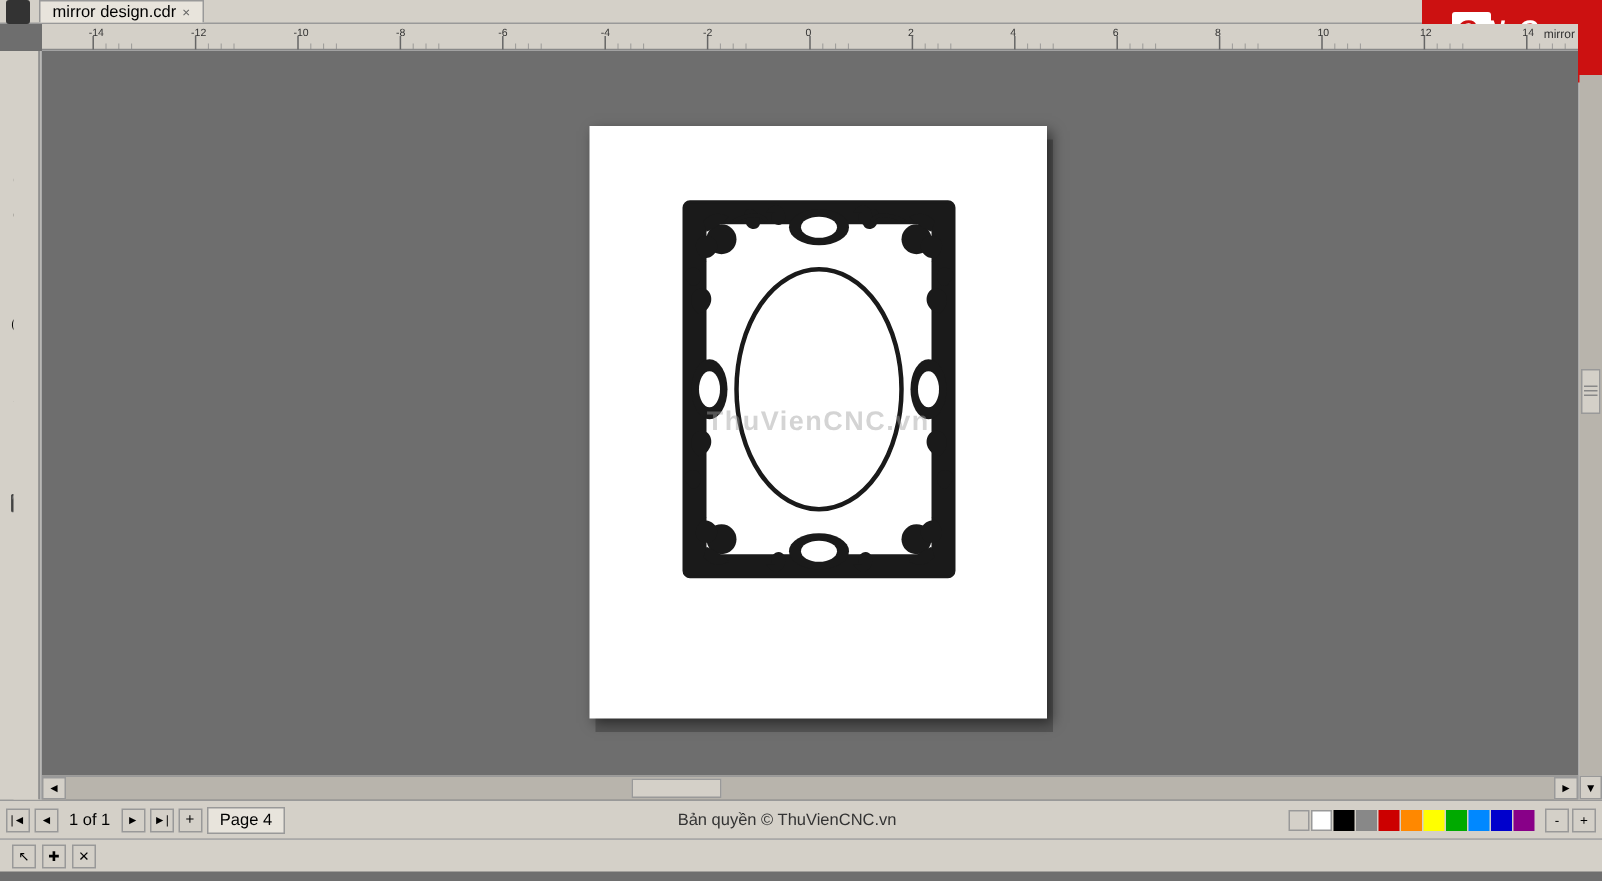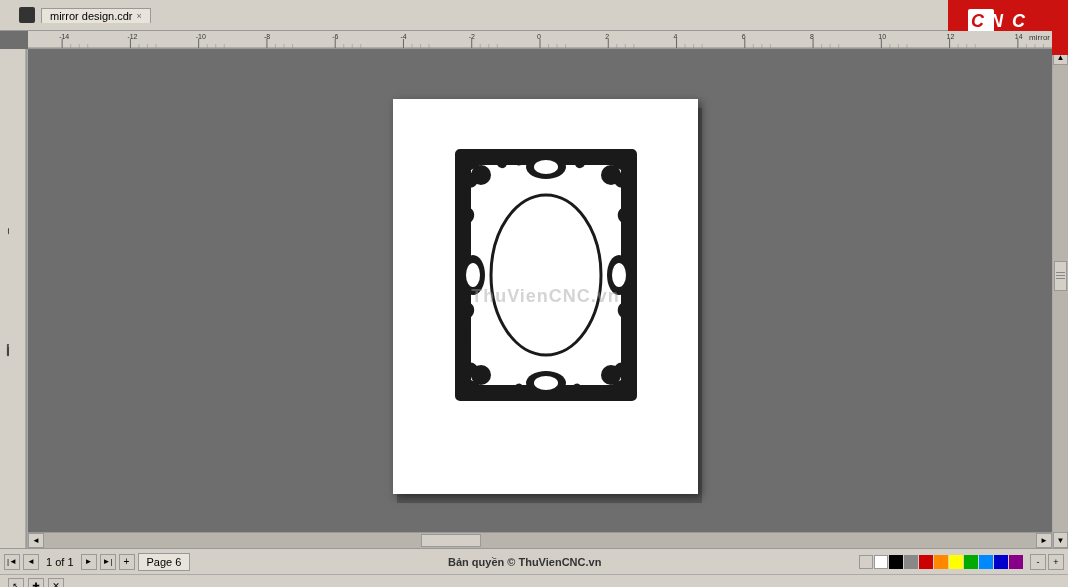--- a/index.html
+++ b/index.html
@@ -8,26 +8,26 @@
       height: 587px;
       overflow: hidden;
       background: #6e6e6e;
       font-family: Arial, sans-serif;
       font-size: 11px;
       color: #000;
     }
 
     
     #title-bar {
-      height: 31px;
+      height: 16px;
       background: #d4d0c8;
       border-bottom: 1px solid #999;
       display: flex;
       align-items: center;
-      padding: 0 19px;
+      padding: 0 4px;
       gap: 6px;
     }
     #title-bar .app-icon {
       width: 16px;
       height: 16px;
       background: #333;
       border-radius: 2px;
     }
     #title-bar .tab {
       background: #e8e4dc;
@@ -407,23 +407,23 @@
   </div>
 </div>
 
 <div id="status-bar" style="height:26px;background:#d4d0c8;border-top:1px solid #999;display:flex;align-items:center;padding:0 4px;gap:3px;font-size:10px;">
   <div class="status-btn" style="width:16px;height:16px;background:#d4d0c8;border:1px solid #999;display:flex;align-items:center;justify-content:center;font-size:8px;">|◄</div>
   <div class="status-btn" style="width:16px;height:16px;background:#d4d0c8;border:1px solid #999;display:flex;align-items:center;justify-content:center;font-size:8px;">◄</div>
   <span style="padding:0 4px;font-size:11px;">1 of 1</span>
   <div class="status-btn" style="width:16px;height:16px;background:#d4d0c8;border:1px solid #999;display:flex;align-items:center;justify-content:center;font-size:8px;">►</div>
   <div class="status-btn" style="width:16px;height:16px;background:#d4d0c8;border:1px solid #999;display:flex;align-items:center;justify-content:center;font-size:8px;">►|</div>
   <div class="status-btn" style="width:16px;height:16px;background:#d4d0c8;border:1px solid #999;display:flex;align-items:center;justify-content:center;font-size:10px;">+</div>
-  <div style="padding:2px 8px;background:#e8e4dc;border:1px solid #999;font-size:11px;">Page 6</div>
+  <div style="padding:2px 8px;background:#e8e4dc;border:1px solid #999;font-size:11px;">Page 4</div>
   <div style="flex:1;"></div>
-  <span style="font-size:11px;color:#333;font-weight:bold;">Bản quyền © ThuVienCNC.vn</span>
+  <span style="font-size:11px;color:#333;font-weight:normal;">Bản quyền © ThuVienCNC.vn</span>
   <div style="flex:1;"></div>
 
   <div style="display:flex;gap:1px;margin-right:4px;">
     <div style="width:14px;height:14px;background:transparent;border:1px solid #999;"></div>
     <div style="width:14px;height:14px;background:#fff;border:1px solid #999;"></div>
     <div style="width:14px;height:14px;background:#000;"></div>
     <div style="width:14px;height:14px;background:#888;"></div>
     <div style="width:14px;height:14px;background:#c00;"></div>
     <div style="width:14px;height:14px;background:#f80;"></div>
     <div style="width:14px;height:14px;background:#ff0;"></div>

